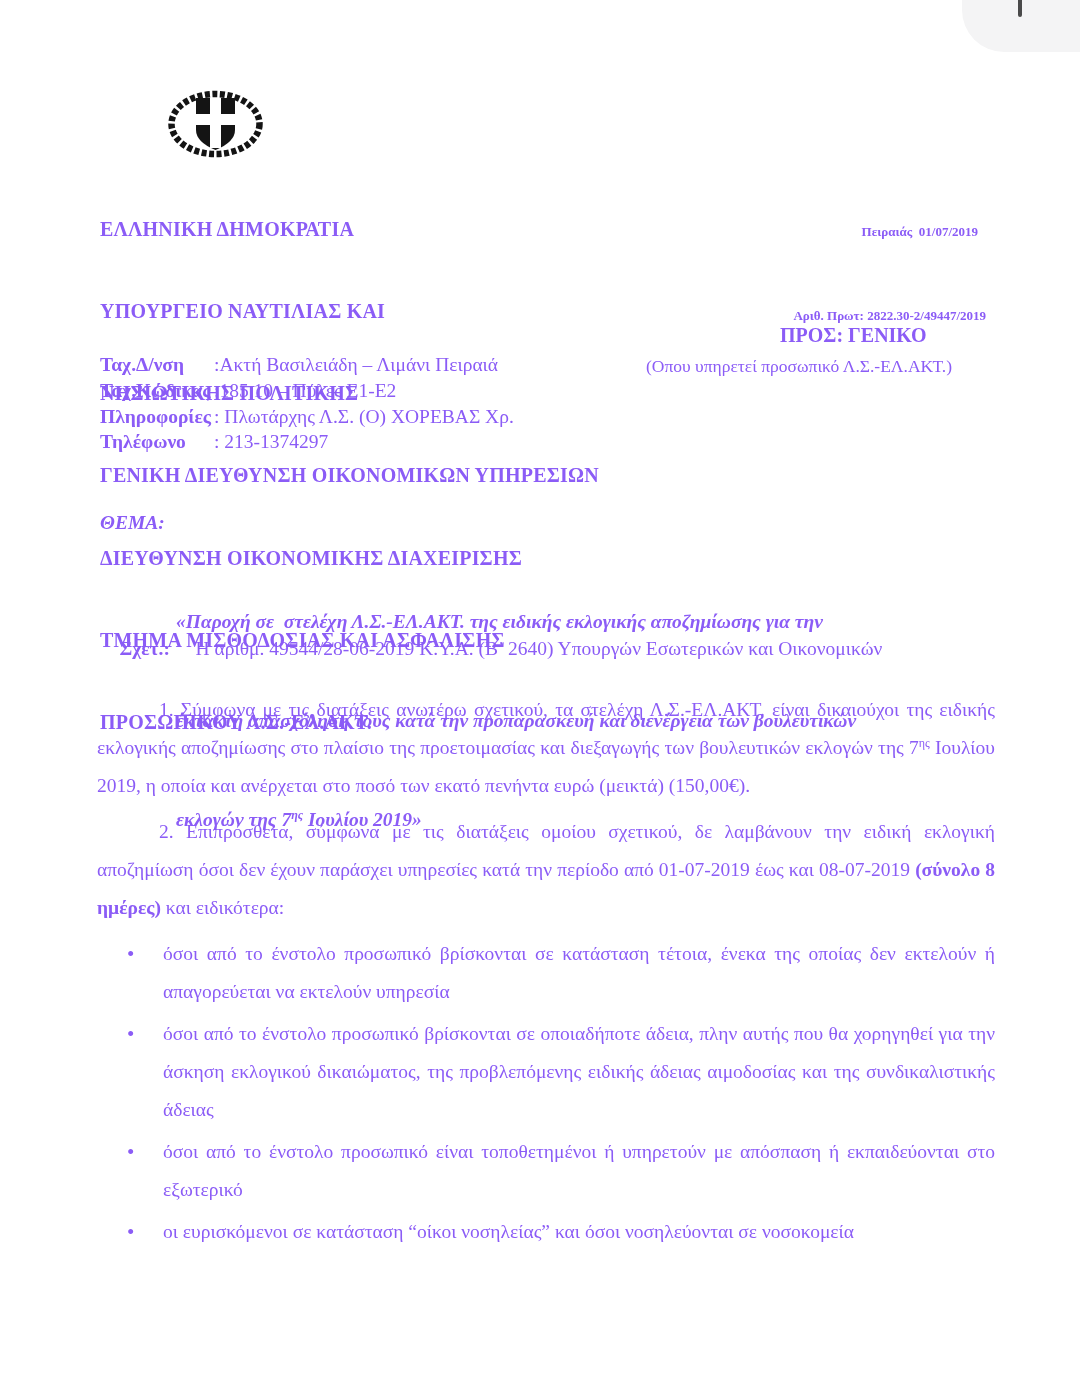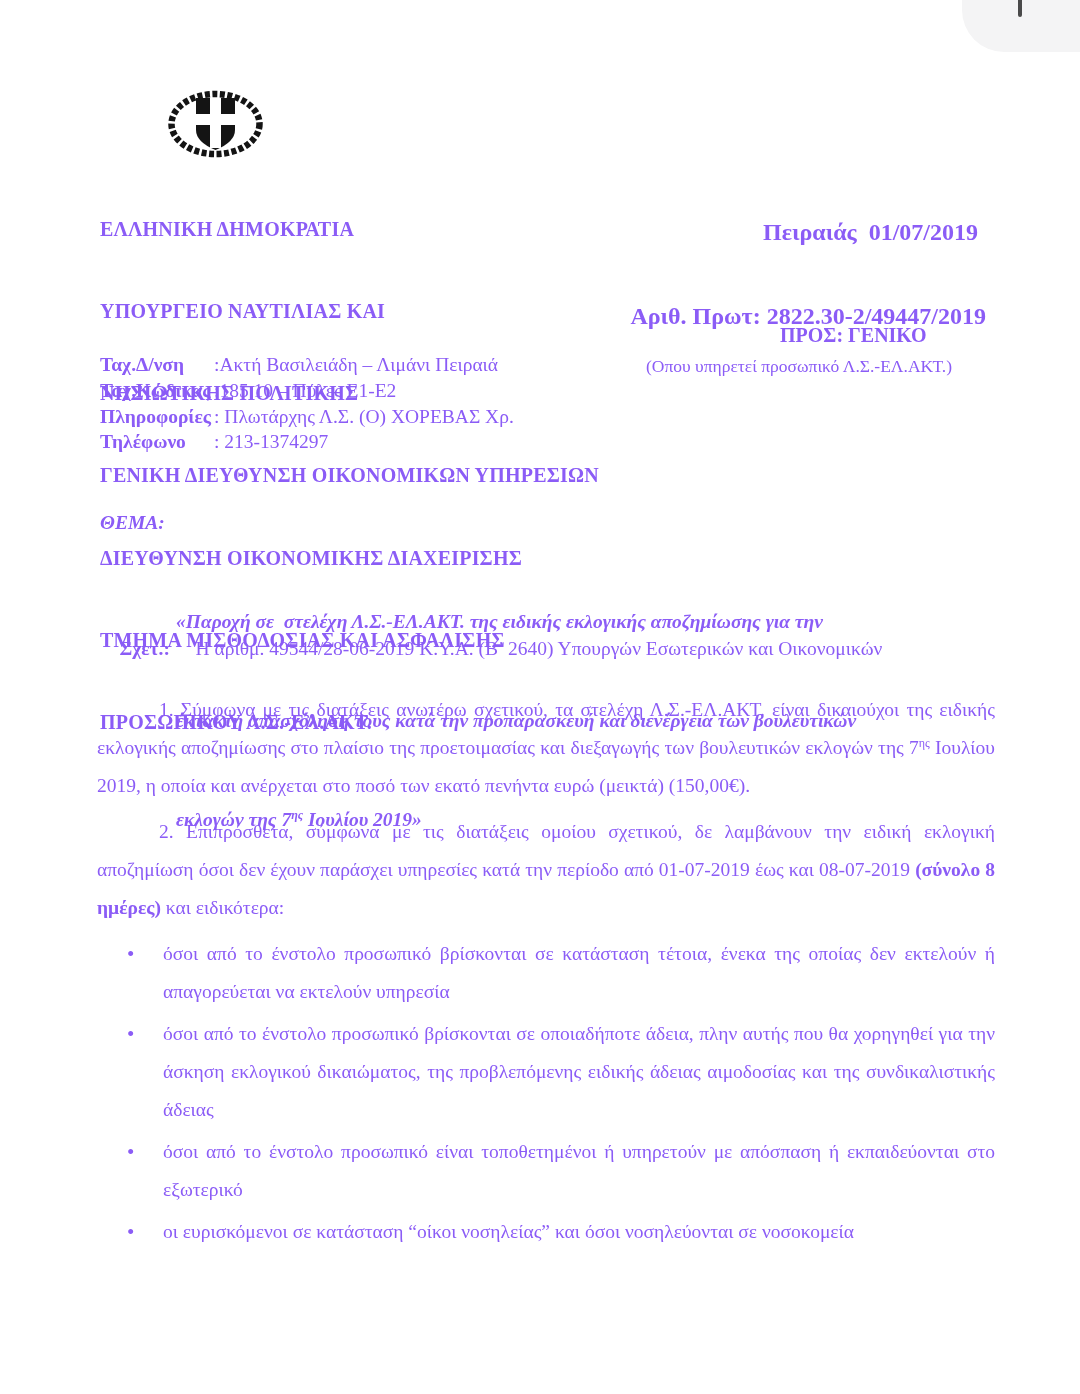--- a/index.html
+++ b/index.html
@@ -33,21 +33,21 @@
   
   .hdr-left {
     position:absolute; left:100px; top:161px; width:580px;
     font-weight:bold; font-size:20px; line-height:27.4px;
     letter-spacing:0.2px; white-space:pre;
   }
 
   
   .hdr-right {
     position:absolute; top:162px; right:94px;
-    font-weight:bold; font-size:24px; line-height:28px;
+    font-weight:bold; font-size:13px; line-height:28px;
     text-align:right; white-space:pre;
   }
   .city-date { padding-right:8px; }
 
   .to-label {
     position:absolute; left:744px; top:324px;
     font-weight:bold; font-size:20px; white-space:pre;margin-left:36px;
   }
   .to-note {
     position:absolute; left:646px; top:356px;

